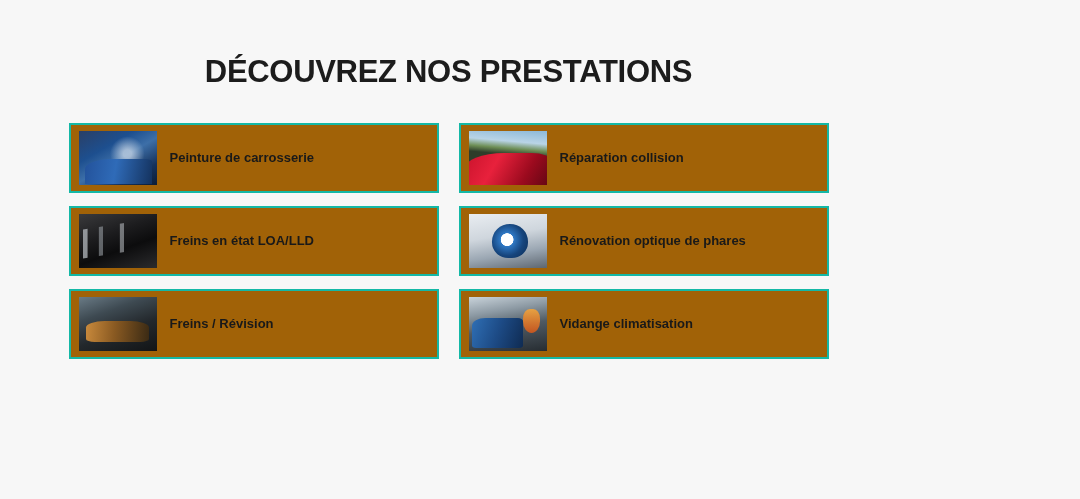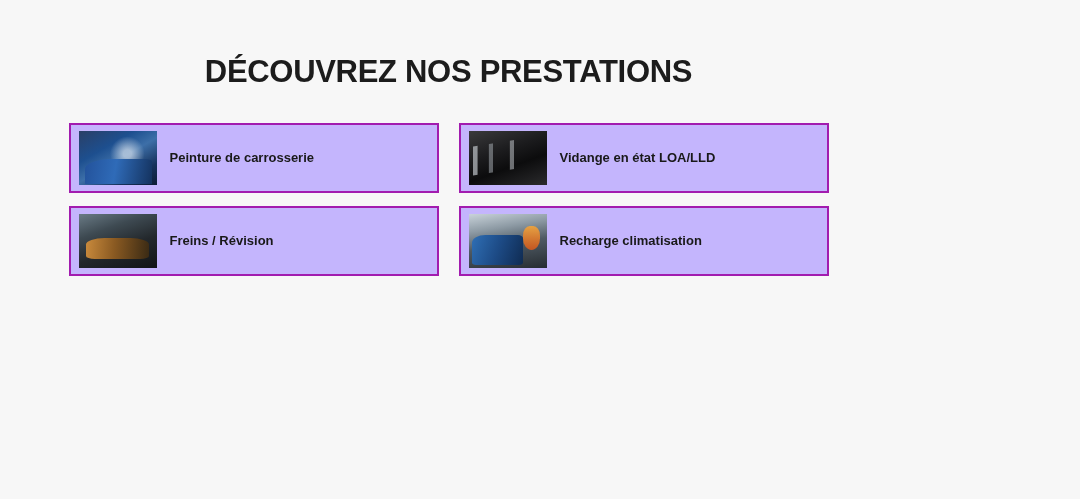--- a/index.html
+++ b/index.html
@@ -33,22 +33,22 @@
   .services-grid {
     margin: 0 auto;
     padding-top: 36px;
     width: 760px;
     display: grid;
     grid-template-columns: 370px 370px;
     column-gap: 20px;
     row-gap: 13px;
   }
   .service-card {
-    border: 2px solid #a21caf;
-    background: #c4b5fd;
+    border: 2px solid #14b8a6;
+    background: #a16207;
     height: 70px;
     display: flex;
     align-items: center;
     box-sizing: border-box;
     padding: 0;
     overflow: hidden;
   }
   .service-thumb {
     width: 78px;
     height: 54px;
@@ -184,35 +184,43 @@
 
   <h1 class="page-title">DÉCOUVREZ NOS PRESTATIONS</h1>
 
   <div class="services-grid">
 
     <div class="service-card">
       <div class="service-thumb thumb-peinture"></div>
       <div class="service-label">Peinture de carrosserie</div>
     </div>
 
+    <div class="service-card">
+      <div class="service-thumb thumb-collision"></div>
+      <div class="service-label">Réparation collision</div>
+    </div>
 
     <div class="service-card">
       <div class="service-thumb thumb-loa"></div>
-      <div class="service-label">Vidange en état LOA/LLD</div>
-    </div>
-
-
+      <div class="service-label">Freins en état LOA/LLD</div>
+    </div>
+
+
+    <div class="service-card">
+      <div class="service-thumb thumb-phares"></div>
+      <div class="service-label">Rénovation optique de phares</div>
+    </div>
 
     <div class="service-card">
       <div class="service-thumb thumb-vidange"></div>
       <div class="service-label">Freins / Révision</div>
     </div>
 
 
     <div class="service-card">
       <div class="service-thumb thumb-clim">
           <span class="spark"></span>
         </div>
-      <div class="service-label">Recharge climatisation</div>
+      <div class="service-label">Vidange climatisation</div>
     </div>
 
   </div>
 </div>
 
 </body></html>

